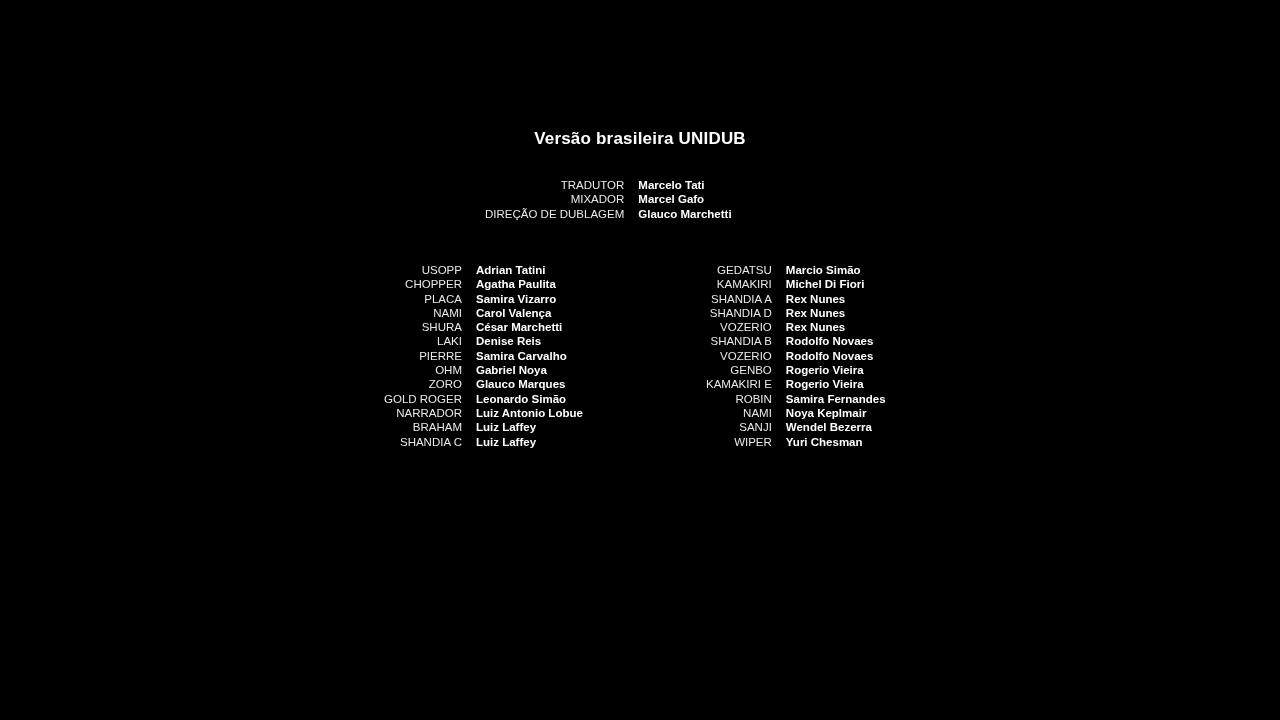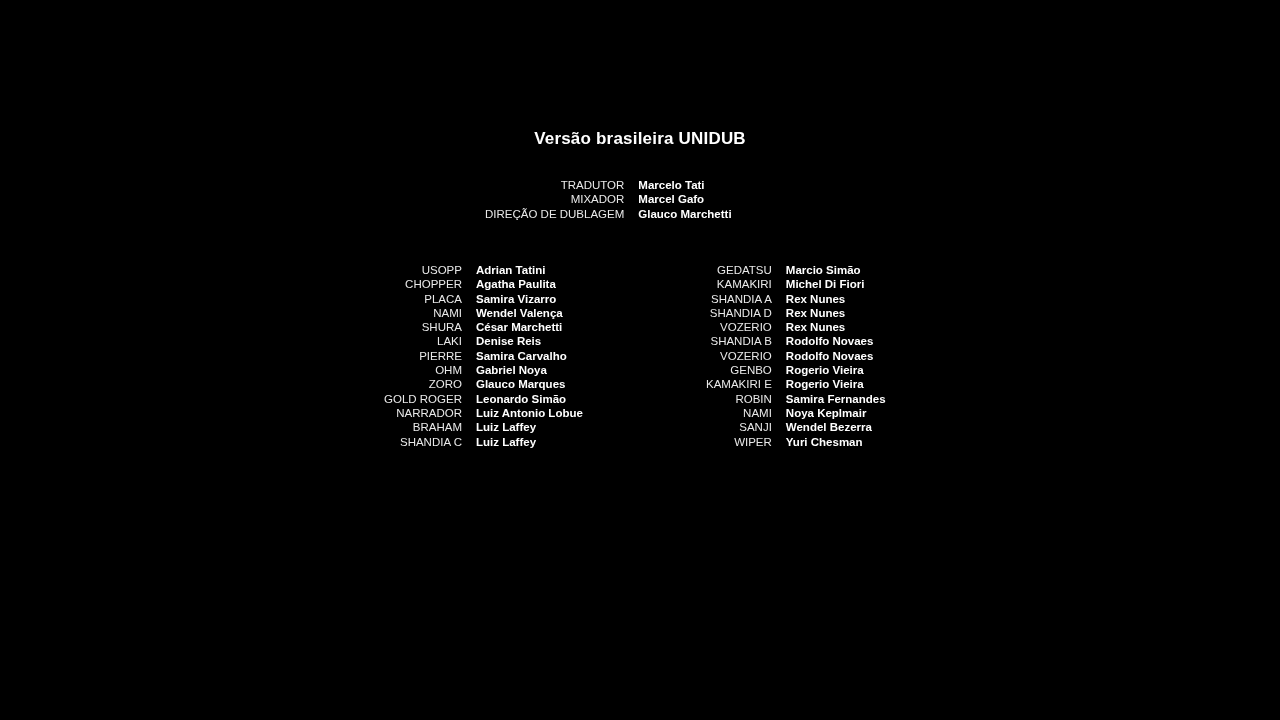--- a/index.html
+++ b/index.html
@@ -89,21 +89,21 @@
     </div>
 
   <div id="cast-block-left" class="credit-block">
       <div class="credit-role">USOPP</div>
       <div class="credit-name">Adrian Tatini</div>
       <div class="credit-role">CHOPPER</div>
       <div class="credit-name">Agatha Paulita</div>
       <div class="credit-role">PLACA</div>
       <div class="credit-name">Samira Vizarro</div>
       <div class="credit-role">NAMI</div>
-      <div class="credit-name">Wendel Valença</div>
+      <div class="credit-name">Carol Valença</div>
       <div class="credit-role">SHURA</div>
       <div class="credit-name">César Marchetti</div>
       <div class="credit-role">LAKI</div>
       <div class="credit-name">Denise Reis</div>
       <div class="credit-role">PIERRE</div>
       <div class="credit-name">Samira Carvalho</div>
       <div class="credit-role">OHM</div>
       <div class="credit-name">Gabriel Noya</div>
       <div class="credit-role">ZORO</div>
       <div class="credit-name">Glauco Marques</div>

